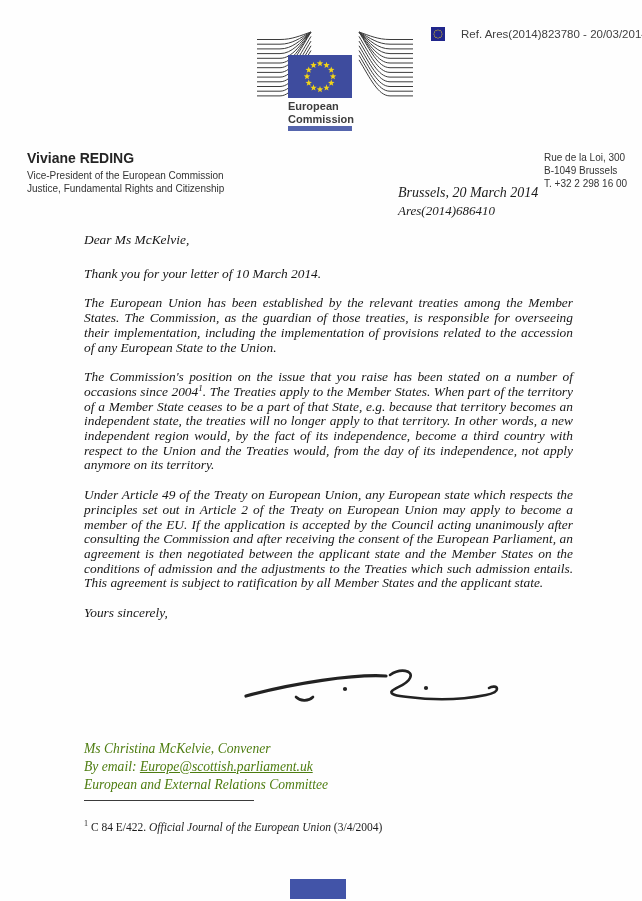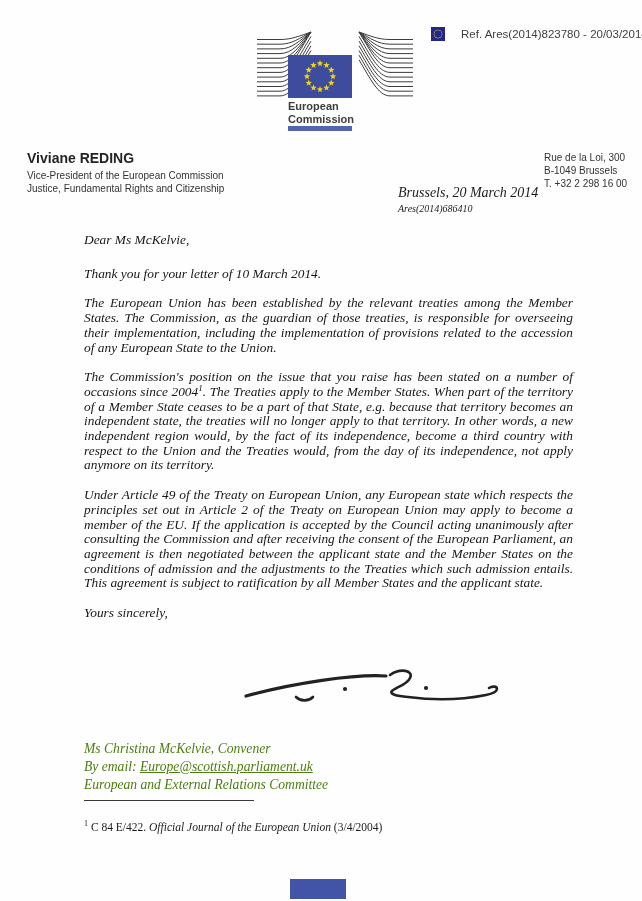--- a/index.html
+++ b/index.html
@@ -24,21 +24,21 @@
                font-size:11px; line-height:12.5px; font-weight:bold; color:#3d3d3d; }
   .logo-bar { position:absolute; left:33px; top:96px; width:64px; height:5px; background:var(--logo-bar); }
   
   .sender { position:absolute; left:27px; top:150px; font-family:"Liberation Sans", sans-serif; }
   .sender .name { font-size:14px; font-weight:bold; color:#242424; }
   .sender .role { font-size:10px; color:#333; margin-top:3px; line-height:13px; }
   .contact { position:absolute; left:544px; top:151px; font-family:"Liberation Sans", sans-serif;
              font-size:10px; line-height:13px; color:#333; white-space:nowrap; }
   .dateline { position:absolute; left:398px; top:185px; font-style:italic; }
   .dateline .pd { font-size:14px; }
-  .dateline .ares { font-size:10px; margin-top:2px; }
+  .dateline .ares { font-size:13px; margin-top:2px; }
   
   .body-block { position:absolute; left:84px; top:233px; width:489px;
                 font-style:italic; font-size:13.4px; line-height:14.7px; color:#161616; }
   .body-block p { margin:0 0 15px 0; }
   .body-block p.just { text-align:justify; }
   .body-block .sal { margin-bottom:19px; }
   sup.fn { font-size:9px; line-height:0; vertical-align:super; }
   
   .sig { position:absolute; left:244px; top:663px; }
   .sig path { fill:none; stroke:#222; stroke-linecap:round; }

